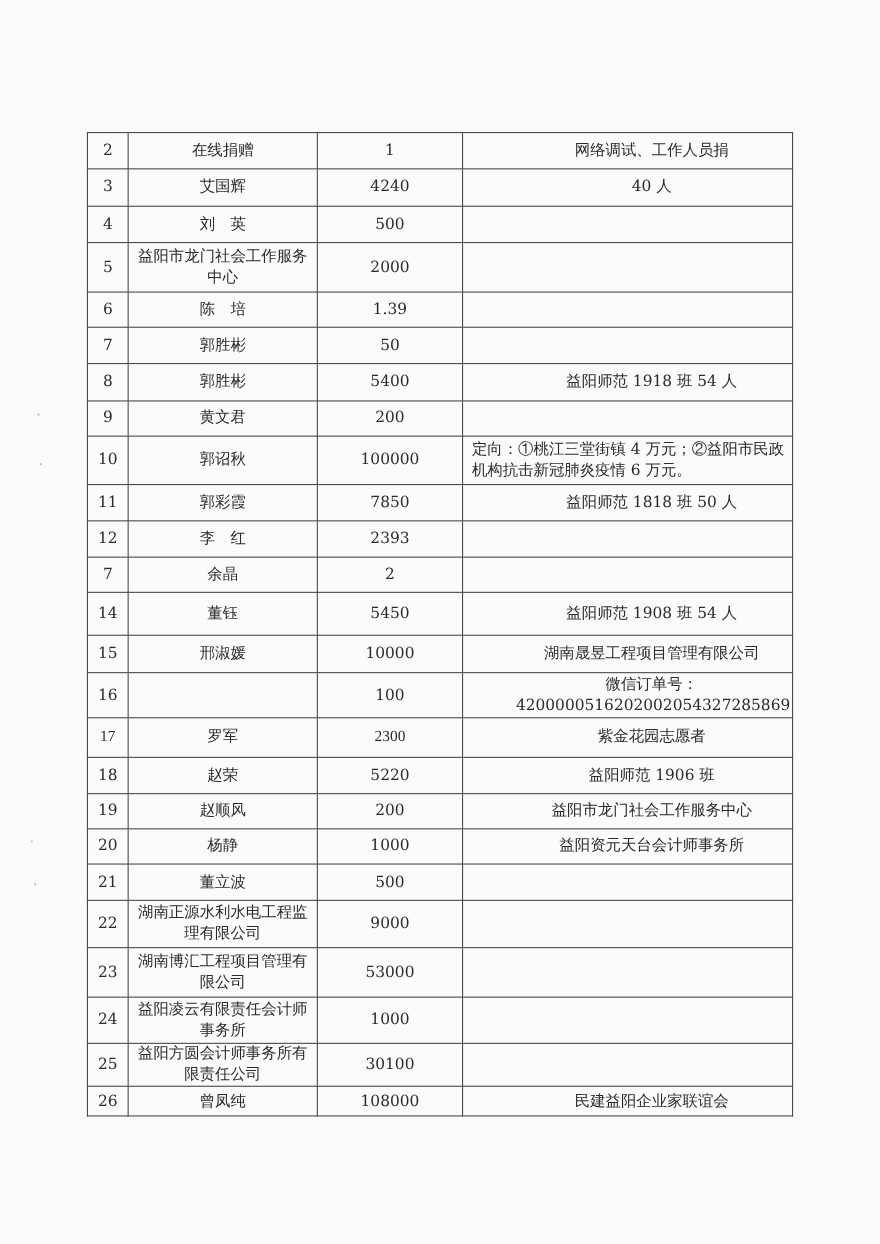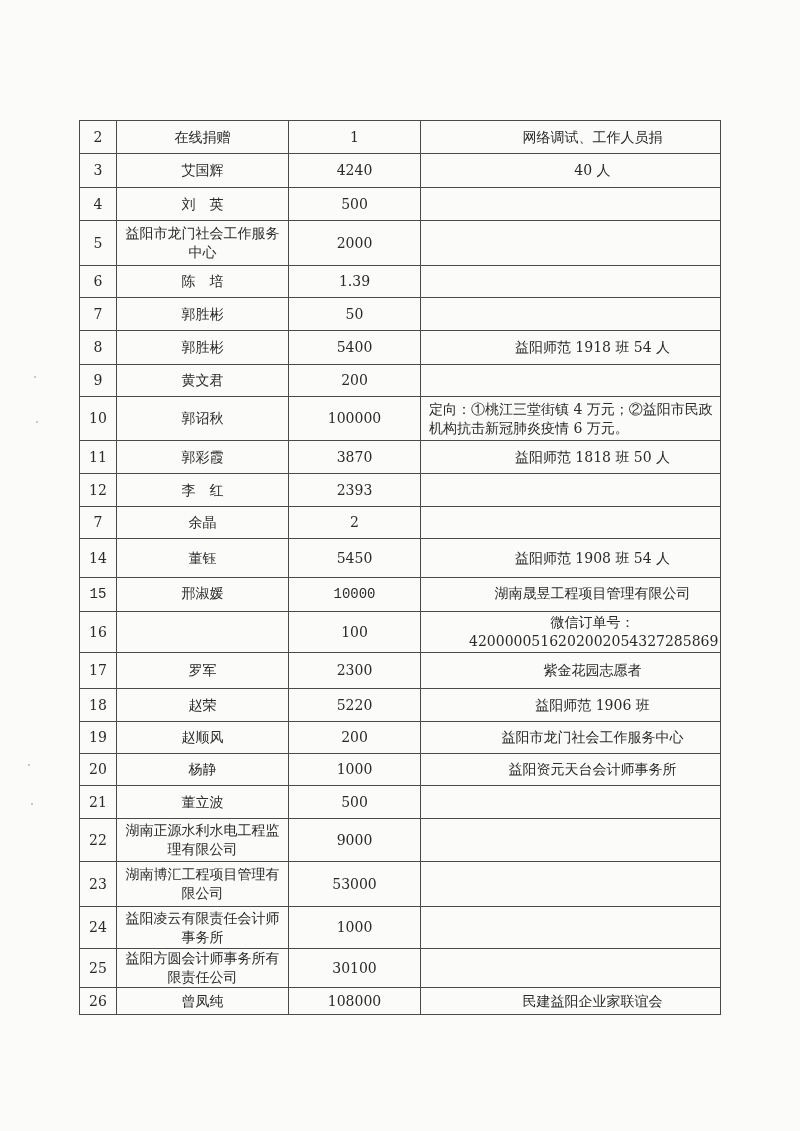--- a/index.html
+++ b/index.html
@@ -97,54 +97,54 @@
       </tr>
       <tr style="height: 44px;">
         <td class="col-no">10</td>
         <td class="col-donor wrap">郭诏秋</td>
         <td class="col-amount">100000</td>
         <td class="col-note wrap left">定向：①桃江三堂街镇 4 万元；②益阳市民政机构抗击新冠肺炎疫情 6 万元。</td>
       </tr>
       <tr style="height: 33px;">
         <td class="col-no">11</td>
         <td class="col-donor wrap">郭彩霞</td>
-        <td class="col-amount">3870</td>
+        <td class="col-amount">7850</td>
         <td class="col-note wrap">益阳师范 1818 班 50 人</td>
       </tr>
       <tr style="height: 33px;">
         <td class="col-no">12</td>
         <td class="col-donor wrap">李　红</td>
         <td class="col-amount">2393</td>
         <td class="col-note wrap"></td>
       </tr>
       <tr style="height: 32px;">
         <td class="col-no">7</td>
         <td class="col-donor wrap">余晶</td>
         <td class="col-amount">2</td>
         <td class="col-note wrap"></td>
       </tr>
       <tr style="height: 39px;">
         <td class="col-no">14</td>
         <td class="col-donor wrap">董钰</td>
         <td class="col-amount">5450</td>
         <td class="col-note wrap">益阳师范 1908 班 54 人</td>
       </tr>
-      <tr style="height: 34px; font-family: Liberation Mono, monospace;">
+      <tr style="height: 34px;">
         <td class="col-no">15</td>
         <td class="col-donor wrap">邢淑媛</td>
         <td class="col-amount">10000</td>
         <td class="col-note wrap">湖南晟昱工程项目管理有限公司</td>
       </tr>
       <tr style="height: 41px;">
         <td class="col-no">16</td>
         <td class="col-donor wrap"></td>
         <td class="col-amount">100</td>
         <td class="col-note wrap">微信订单号：4200000516202002054327285869</td>
       </tr>
-      <tr style="height: 36px;">
+      <tr style="height: 36px; font-family: Liberation Serif, serif;">
         <td class="col-no">17</td>
         <td class="col-donor wrap">罗军</td>
         <td class="col-amount">2300</td>
         <td class="col-note wrap">紫金花园志愿者</td>
       </tr>
       <tr style="height: 33px;">
         <td class="col-no">18</td>
         <td class="col-donor wrap">赵荣</td>
         <td class="col-amount">5220</td>
         <td class="col-note wrap">益阳师范 1906 班</td>

